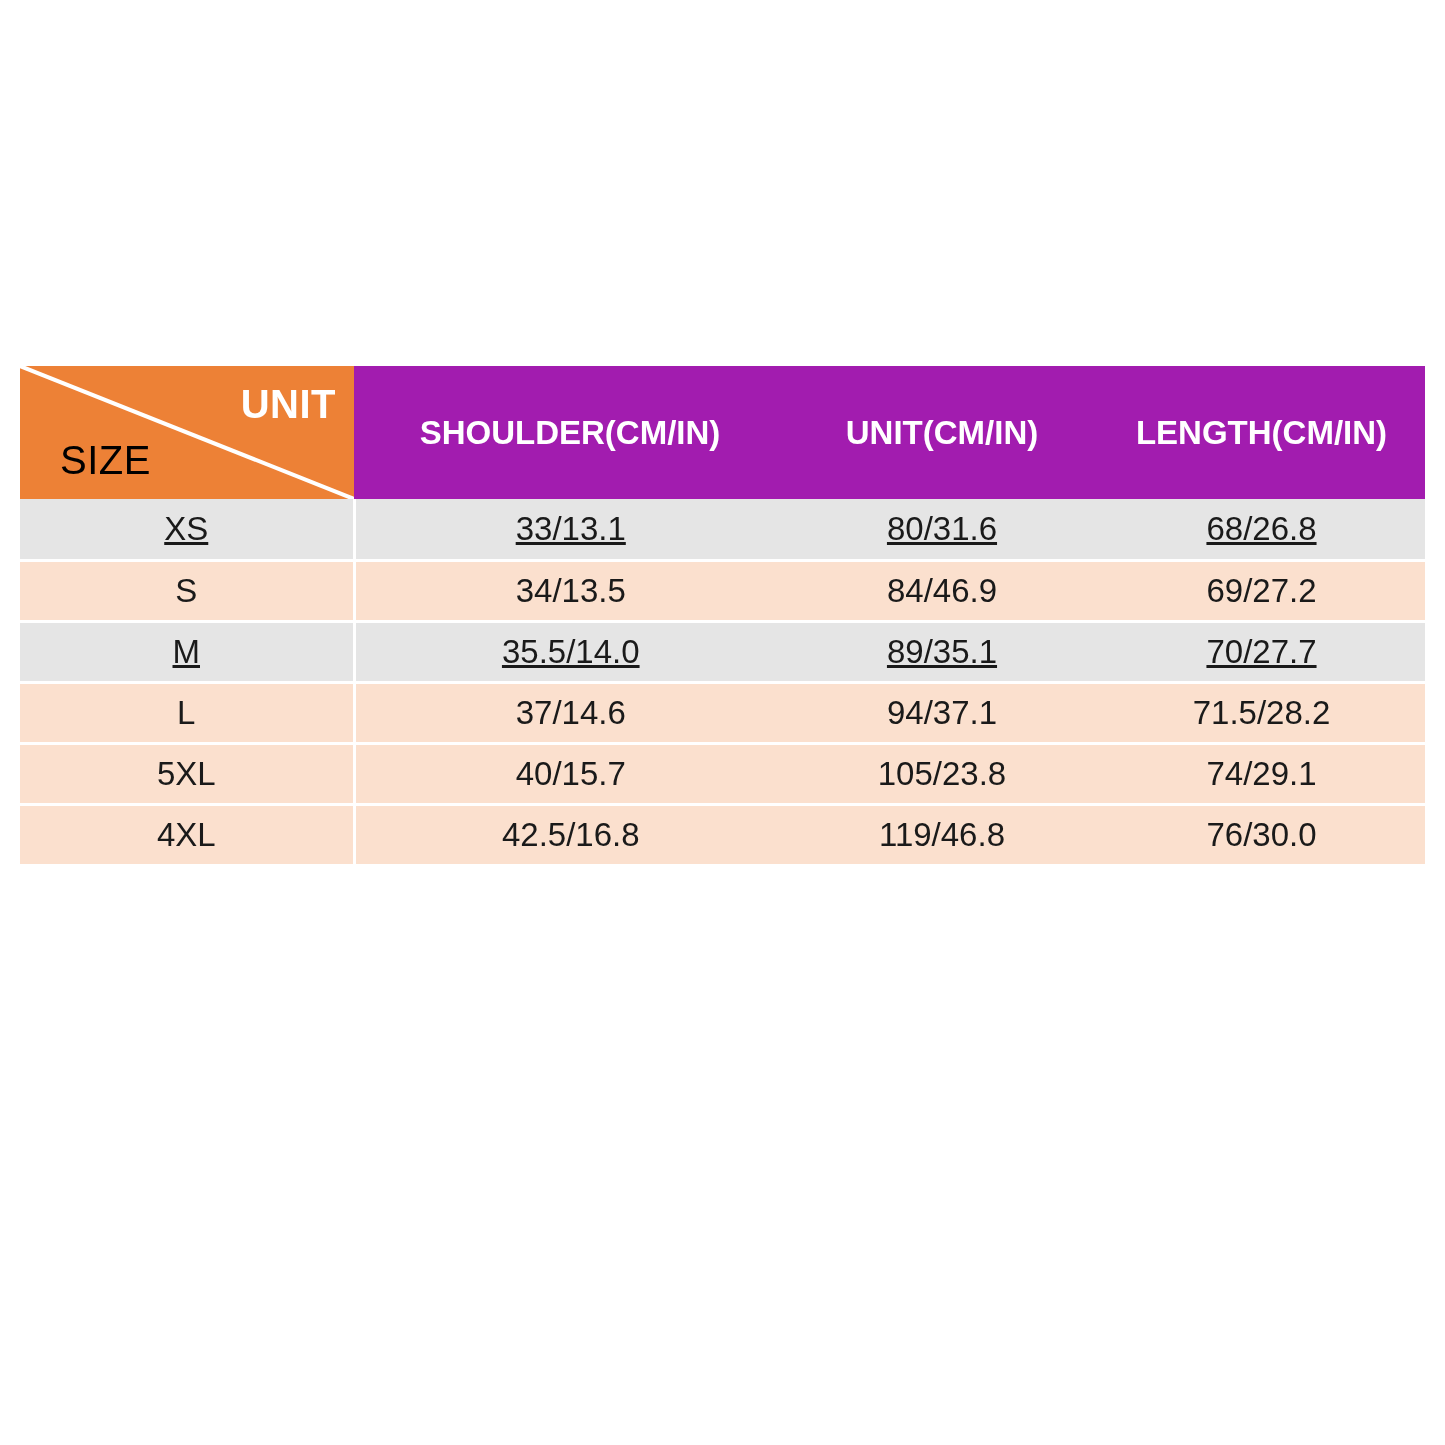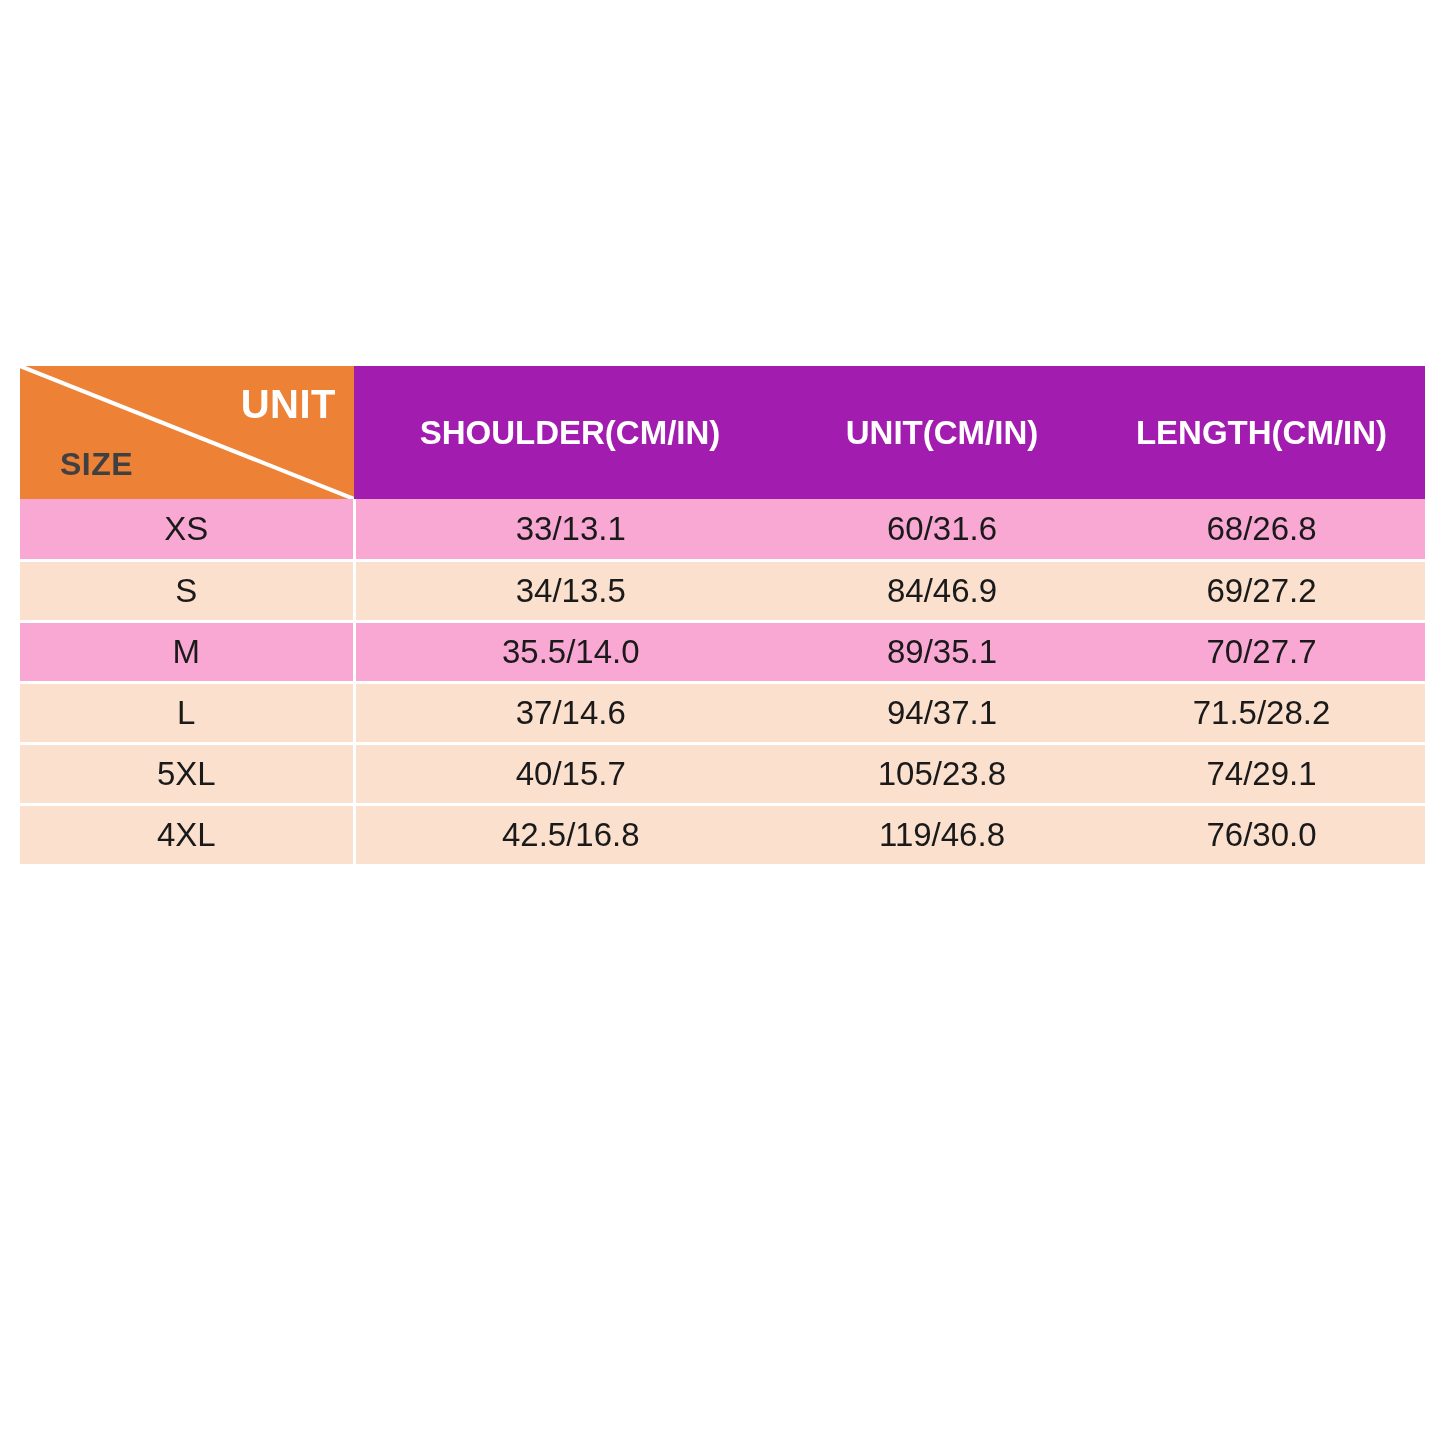--- a/index.html
+++ b/index.html
@@ -49,43 +49,43 @@
     top: 16px;
     color: #ffffff;
     font-size: 40px;
     font-weight: bold;
     letter-spacing: 0.5px;
   }
   .hdr-corner .size-label {
     position: absolute;
     left: 40px;
     bottom: 16px;
-    color: #404040;
-    font-size: 32px;
-    font-weight: bold;
+    color: #000000;
+    font-size: 40px;
+    font-weight: normal;
     letter-spacing: 0.5px;
   }
   .hdr-cell {
     background: #a21caf;
     color: #ffffff;
     font-size: 33px;
     font-weight: bold;
     text-align: center;
     height: 133px;
     vertical-align: middle;
     border-left: 4px solid #ffffff;
   }
   .col-shoulder { width: 432px; }
   .col-bust { width: 312px; }
   .col-length { width: 327px; }
 
   .size-table tbody tr {
     height: 61px;
   }
-  .size-table tbody tr.odd td { background: #f9a8d4; }
+  .size-table tbody tr.odd td { background: #e5e5e5; text-decoration: underline; }
   .size-table tbody tr.even td { background: #FBE0CE; }
   .size-table tbody td {
     text-align: center;
     font-size: 33px;
     color: #1a1a1a;
     vertical-align: middle;
     border-bottom: 3px solid #ffffff;
   }
   .size-table tbody td.size-col {
     border-right: 3px solid #ffffff;
@@ -107,21 +107,21 @@
         </th>
         <th class="hdr-cell col-shoulder">SHOULDER(CM/IN)</th>
         <th class="hdr-cell col-bust">UNIT(CM/IN)</th>
         <th class="hdr-cell col-length">LENGTH(CM/IN)</th>
       </tr>
     </thead>
     <tbody>
       <tr class="odd">
         <td class="size-col">XS</td>
         <td>33/13.1</td>
-        <td>60/31.6</td>
+        <td>80/31.6</td>
         <td>68/26.8</td>
       </tr>
       <tr class="even">
         <td class="size-col">S</td>
         <td>34/13.5</td>
         <td>84/46.9</td>
         <td>69/27.2</td>
       </tr>
       <tr class="odd">
         <td class="size-col">M</td>

